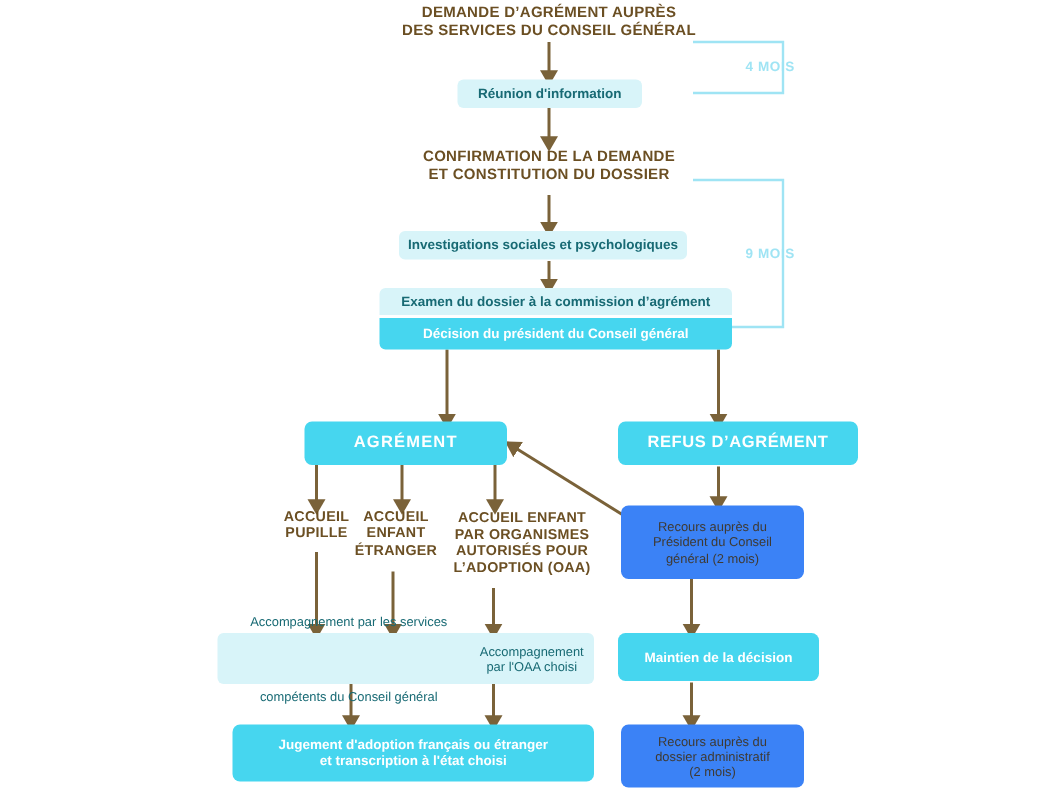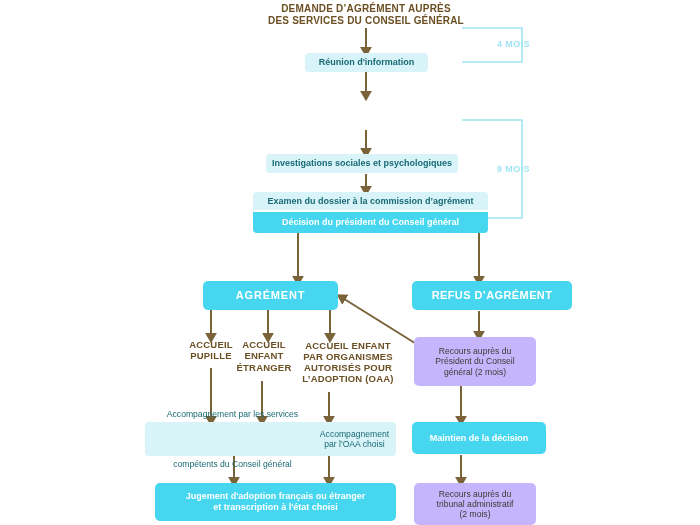--- a/index.html
+++ b/index.html
@@ -44,21 +44,21 @@
   }
   
   .box-cyan{
     background:#46d6ef;
     color:#ffffff;
     font-weight:bold;
     border-radius:5px;
   }
   
   .box-grey{
-    background:#c4b5fd;
+    background:#3b82f6;
     color:#3f3a33;
     font-weight:normal;
     border-radius:5px;
   }
   .f85{font-size:8.6px;}
   .f9{font-size:9px;}
   .f11{font-size:11px;}
 
   
   .bracket-label{
@@ -130,20 +130,24 @@
 
   <div class="node cap cap-head" style="left:256px;top:1px;width:220px;height:28px;flex-direction:column;">
     <span>DEMANDE D’AGRÉMENT AUPRÈS</span>
     <span>DES SERVICES DU CONSEIL GÉNÉRAL</span>
   </div>
 
   <div class="node box-pale f9" style="left:305px;top:53px;width:123px;height:19px;">
     <span>Réunion d'information</span>
   </div>
 
+  <div class="node cap cap-head" style="left:268px;top:97px;width:196px;height:28px;flex-direction:column;">
+    <span>CONFIRMATION DE LA DEMANDE</span>
+    <span>ET CONSTITUTION DU DOSSIER</span>
+  </div>
 
   <div class="node box-pale f9" style="left:266px;top:154px;width:192px;height:19px;">
     <span>Investigations sociales et psychologiques</span>
   </div>
 
   <div class="node box-pale f9" style="left:253px;top:192px;width:235px;height:18px;border-radius:4px 4px 0 0;">
     <span>Examen du dossier à la commission d’agrément</span>
   </div>
 
   <div class="node box-cyan f9" style="left:253px;top:212px;width:235px;height:21px;border-radius:0 0 4px 4px;">
@@ -196,17 +200,17 @@
     <span>Maintien de la décision</span>
   </div>
 
   <div class="node box-cyan f9" style="left:155px;top:483px;width:241px;height:38px;flex-direction:column;">
     <span>Jugement d'adoption français ou étranger</span>
     <span>et transcription à l'état choisi</span>
   </div>
 
   <div class="node box-grey f85" style="left:414px;top:483px;width:122px;height:42px;flex-direction:column;">
     <span>Recours auprès du</span>
-    <span>tribunal administratif</span>
+    <span>dossier administratif</span>
     <span>(2 mois)</span>
   </div>
 
 </div>
 
 </body></html>

